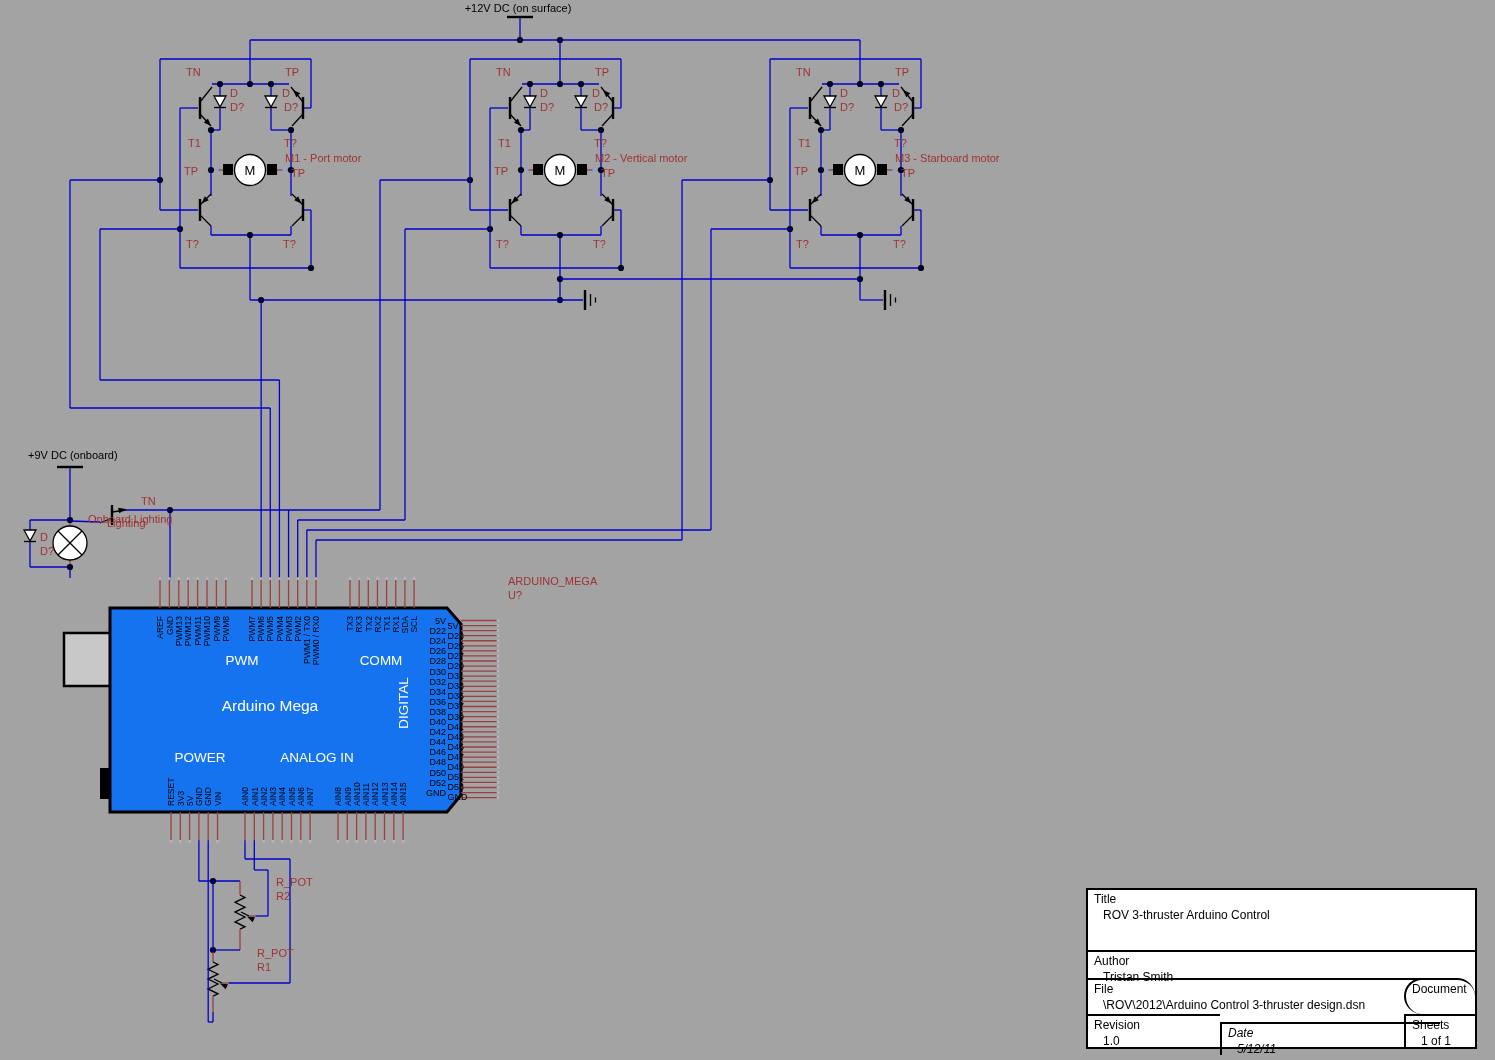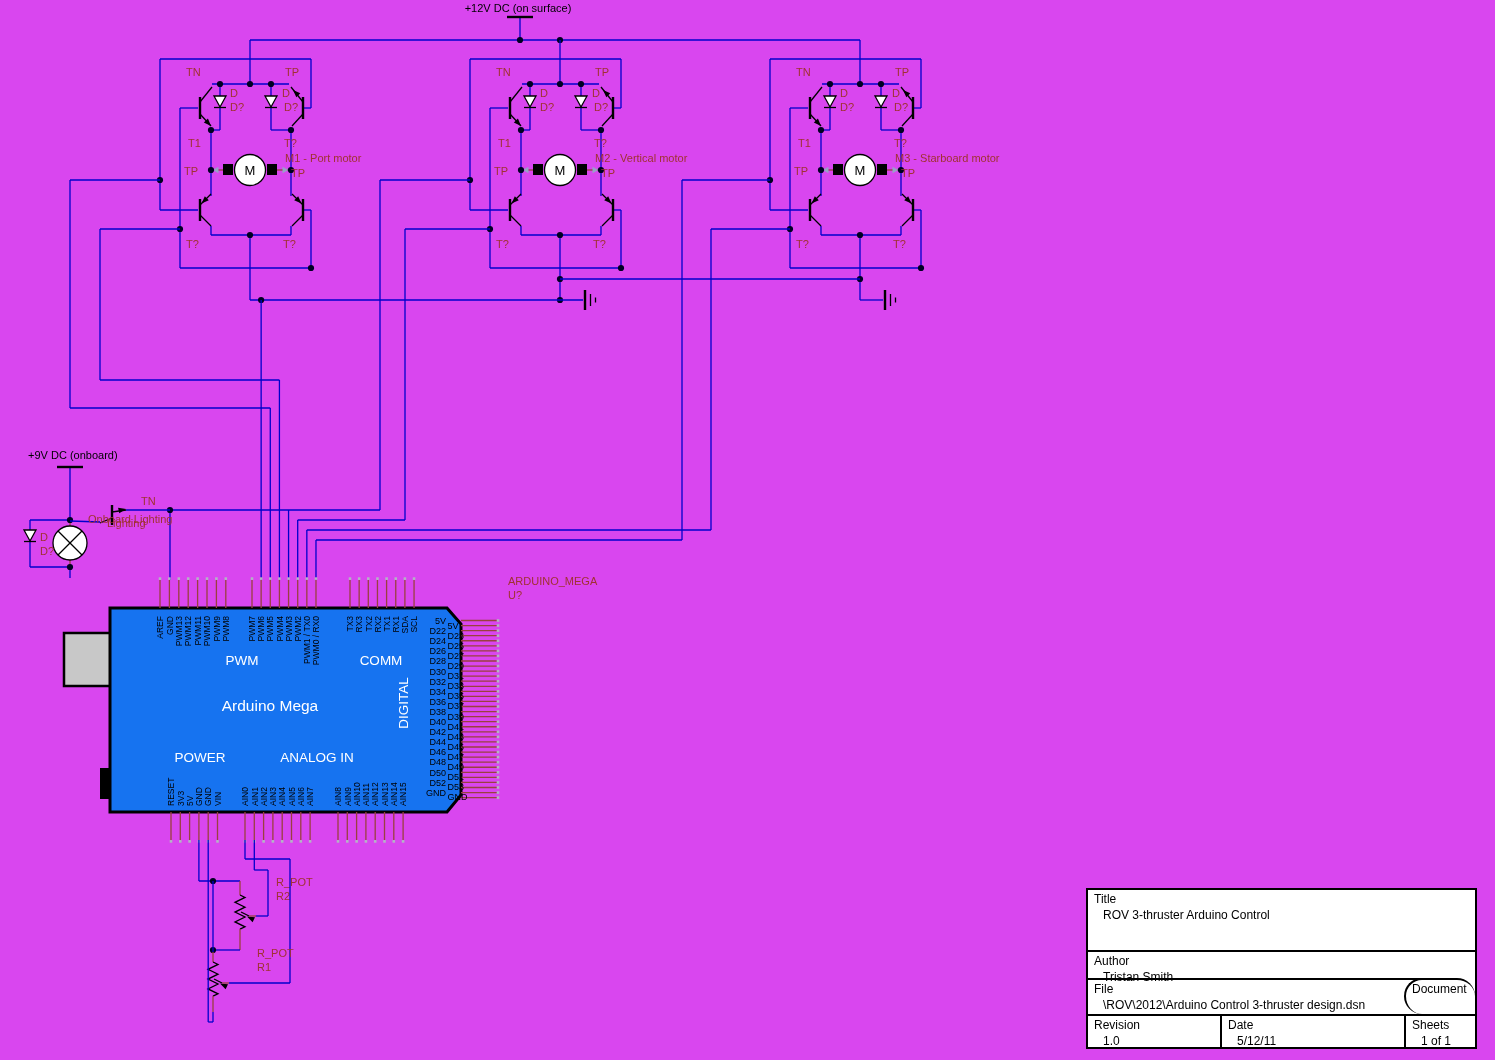--- a/index.html
+++ b/index.html
@@ -1,16 +1,16 @@
 <!DOCTYPE html>
 <html><head>
 <meta charset="utf-8">
 <style>
   html,body{margin:0;padding:0;background:#fff;}
-  .canvas{position:relative;width:1495px;height:1060px;background:#d946ef;overflow:hidden;
+  .canvas{position:relative;width:1495px;height:1060px;background:#a3a3a3;overflow:hidden;
           font-family:"Liberation Sans",sans-serif;}
   svg{position:absolute;left:0;top:0;}
   svg line.w{stroke:#0000CC;stroke-width:1.3;fill:none;}
   svg line.k{stroke:#000;stroke-width:1.3;fill:none;}
   svg line.kb{stroke:#000;stroke-width:2.4;fill:none;}
   svg line.r{stroke:#9a4040;stroke-width:1.3;fill:none;}
   svg path.zz{stroke:#000;stroke-width:1.3;fill:none;}
   svg text{font-family:"Liberation Sans",sans-serif;}
   svg text.lbl{fill:#A03232;font-size:11px;}
   svg text.blk{fill:#000;font-size:11px;}
@@ -666,21 +666,21 @@
       <span class="lab">File</span>
       <span class="val">\ROV\2012\Arduino Control 3-thruster design.dsn</span>
     </div>
     <div class="cell b-t b-l" style="left:316px;top:88px;width:71px;height:36px;border-radius:18px;">
       <span class="lab">Document</span>
     </div>
     <div class="cell b-t" style="left:0;top:124px;width:132px;height:22px;text-align:right;">
       <span class="lab">Revision</span>
       <span class="val">1.0</span>
     </div>
-    <div class="cell b-t b-l" style="left:132px;top:124px;width:220px;height:33px;">
+    <div class="cell b-t b-l" style="left:132px;top:132px;width:220px;height:33px;font-style:italic;">
       <span class="lab">Date</span>
       <span class="val">5/12/11</span>
     </div>
     <div class="cell b-t b-l" style="left:316px;top:124px;width:71px;height:33px;">
       <span class="lab">Sheets</span>
       <span class="val">1 of 1</span>
     </div>
   </div>
 </div>
 

